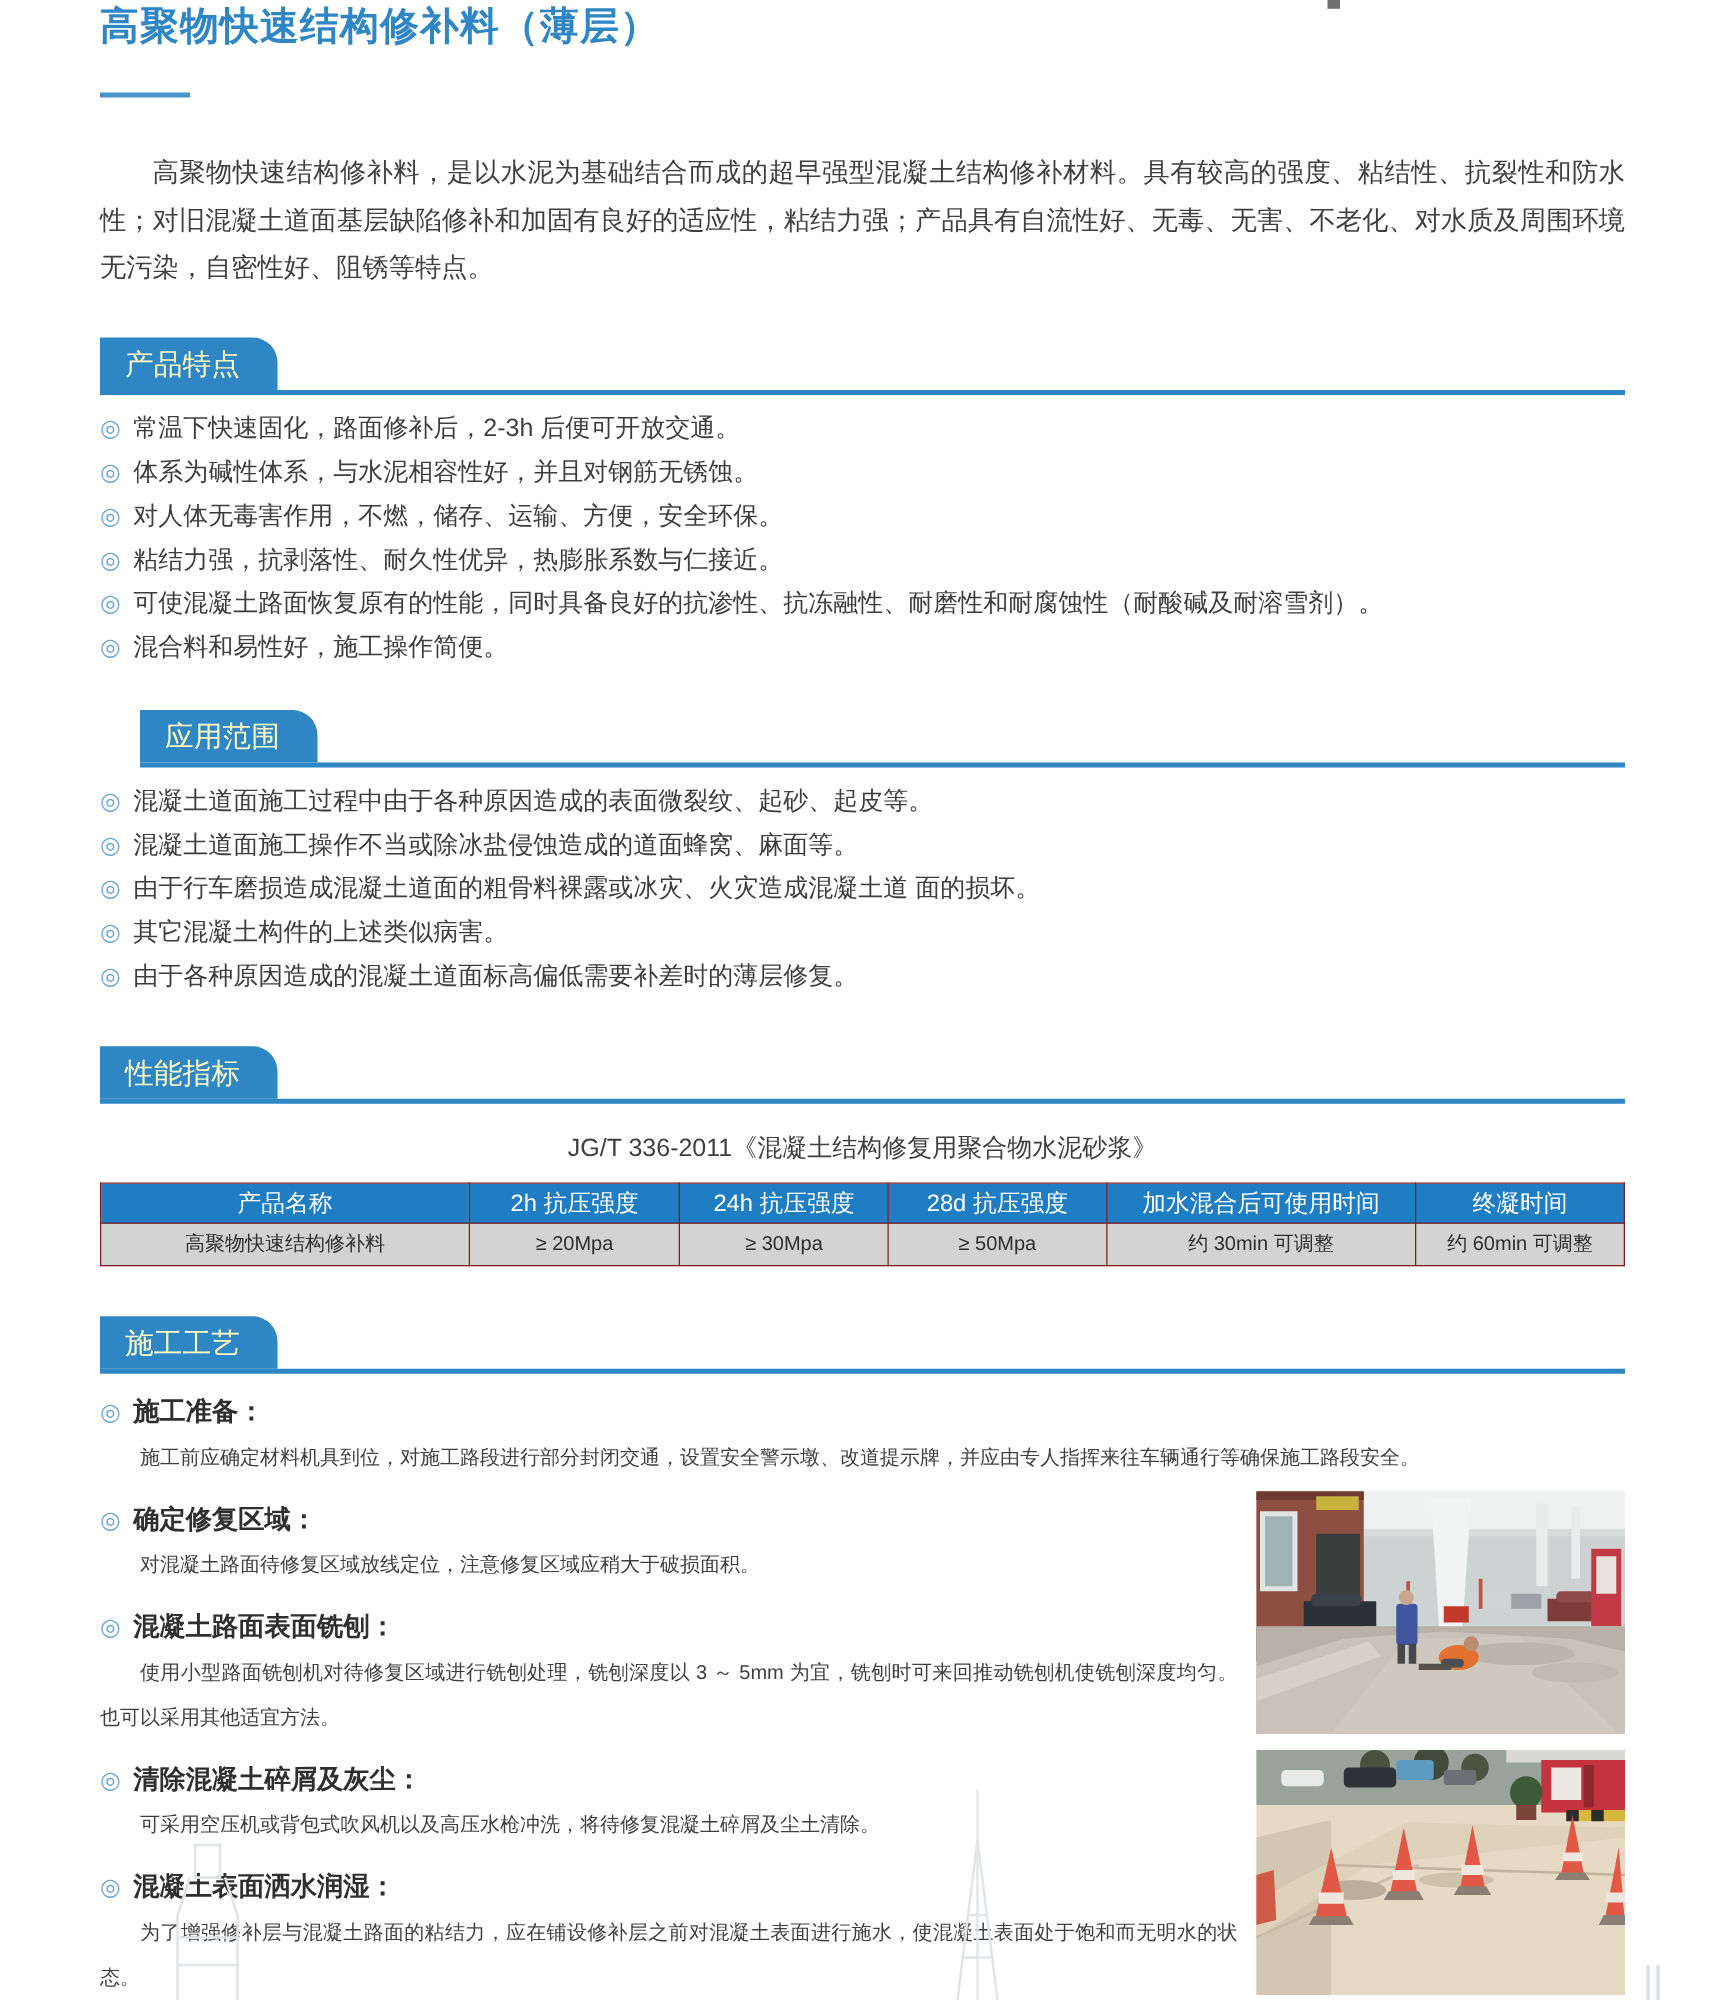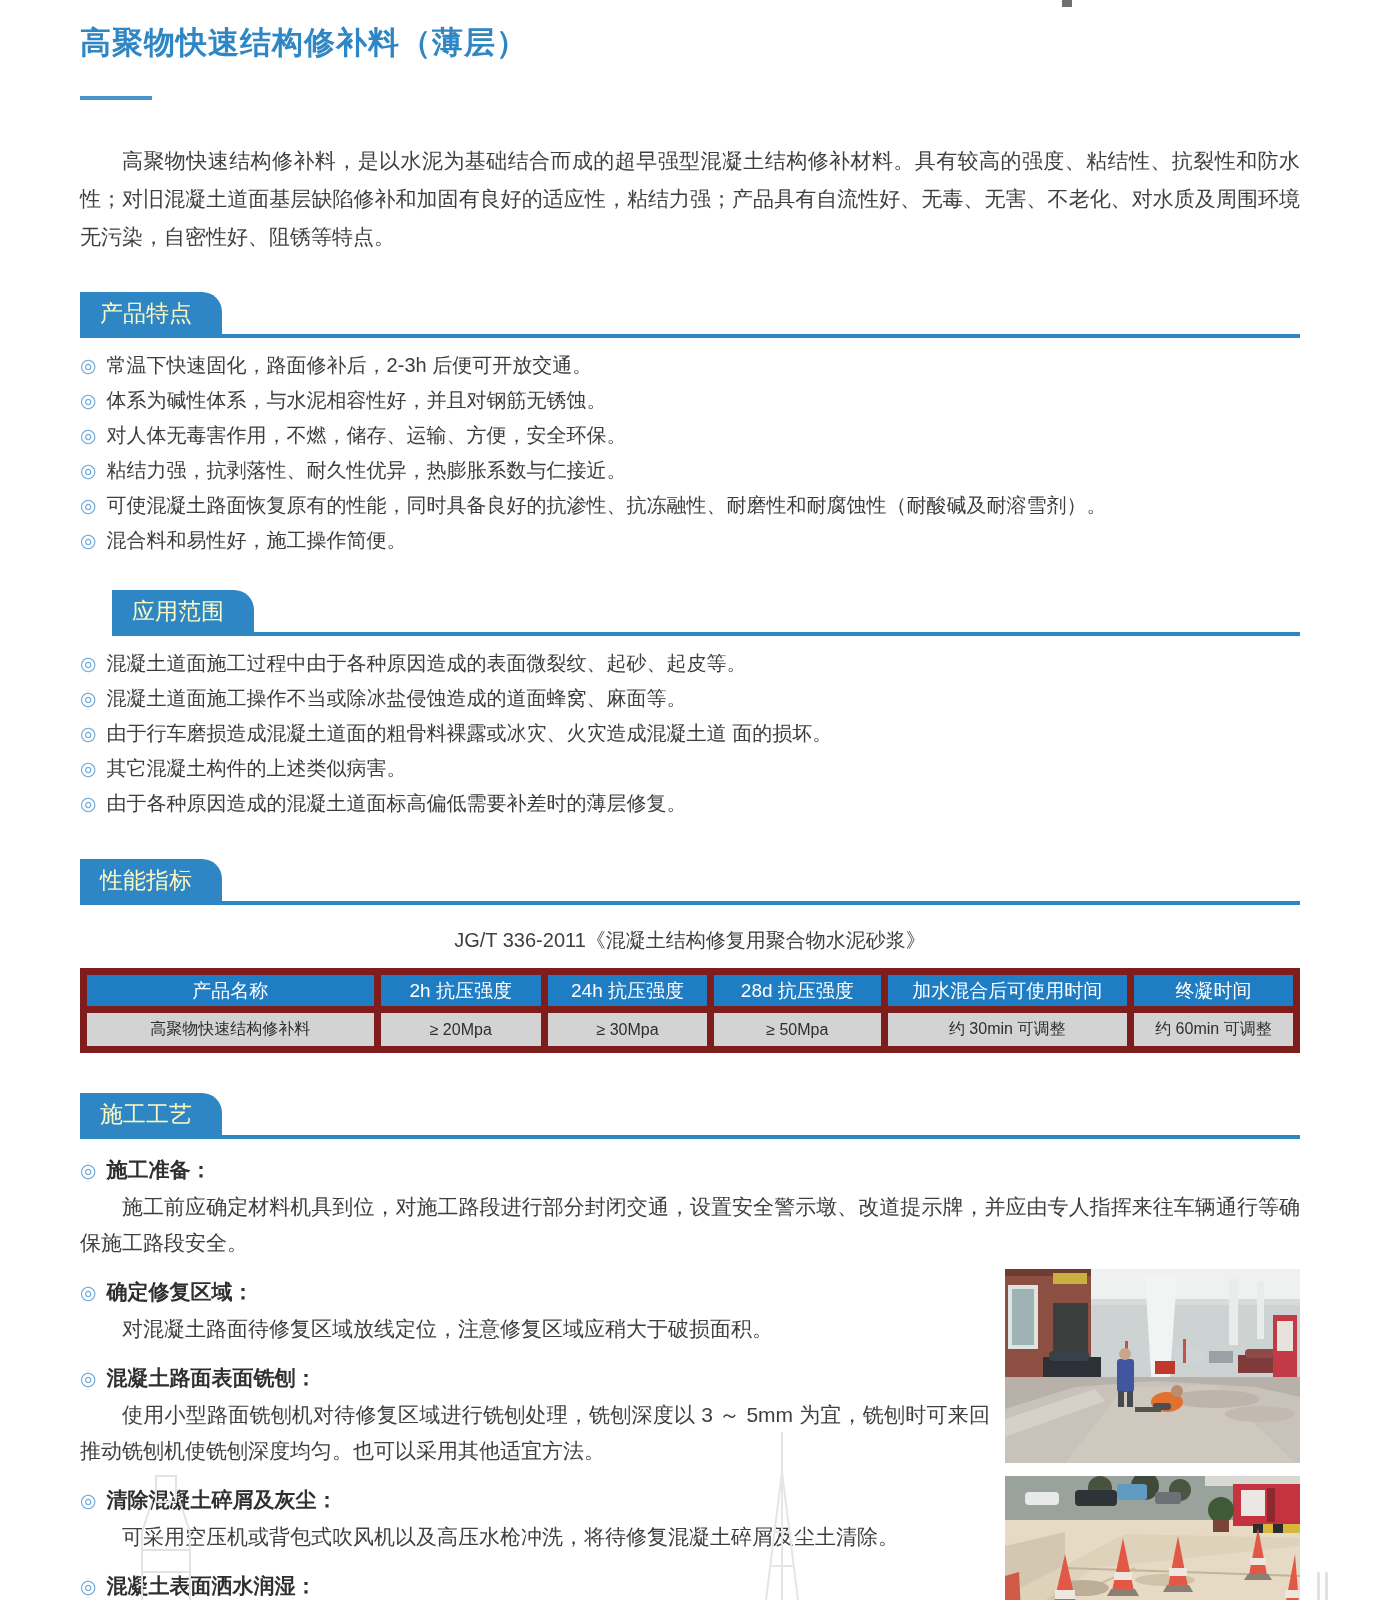--- a/index.html
+++ b/index.html
@@ -2,21 +2,21 @@
 <html><head>
 <meta charset="utf-8">
 <style>
   html,body{margin:0;padding:0;background:#ffffff;}
   body{width:1384px;height:1600px;overflow:hidden;
        font-family:"Liberation Sans","DejaVu Sans",sans-serif;}
   .page{position:relative;width:1384px;height:1600px;background:#fff;}
   .content{margin:0 84px 0 80px;width:1220px;}
 
   
-  .title{padding-top:22px;margin:0;font-size:31px;font-weight:bold;color:#2e86c4;letter-spacing:1px;}
+  .title{margin:0;font-size:31px;font-weight:bold;color:#2e86c4;letter-spacing:1px;}
   .title-dash{width:72px;height:4px;background:#4a94c9;margin-top:32px;}
 
   
   .intro{margin:44px 0 0;font-size:21px;line-height:38px;color:#3f3f3f;text-indent:2em;text-align:justify;font-family:Liberation Mono, monospace;}
 
   
   .sec-head{border-bottom:4px solid #2e86c4;line-height:0;}
   .badge{display:inline-block;background:#2e86c4;color:#fef9c3;font-weight:normal;
          font-size:23px;line-height:23px;padding:10px 30px 9px 20px;border-top-right-radius:20px;}
   .mt-feat{margin-top:34px;}
@@ -25,30 +25,30 @@
   .mt-proc{margin-top:40px;}
 
   
   .blist{list-style:none;margin:10px 0 0;padding:0;}
   .blist li{font-size:20px;line-height:35px;color:#3d3d3d;white-space:nowrap;}
   .dot{color:#6aa7d8;margin-right:10px;font-size:19px;}
 
   
   .standard{margin:22px 0 0;text-align:center;font-size:20px;color:#3f3f3f;}
   table.perf{width:100%;border-collapse:collapse;margin-top:14px;table-layout:fixed;}
-  table.perf th,table.perf td{border:7px solid #7f1d1d;text-align:center;padding:0;}
+  table.perf th,table.perf td{border:1px solid #7f1d1d;text-align:center;padding:0;}
   table.perf th{background:#1f7dc4;color:#ffffff;font-weight:normal;font-size:19px;height:31px;}
   table.perf td{background:#d3d3d3;color:#2e2e2e;font-size:16px;height:33px;}
   col.c0{width:24.2%}col.c1{width:13.8%}col.c2{width:13.7%}
   col.c3{width:14.3%}col.c4{width:20.3%}col.c5{width:13.7%}
 
   
   .step-t{margin:13px 0 0;font-size:21px;line-height:36px;color:#2f2f2f;}
   .step-t b{font-weight:bold;}
-  .step-b{margin:0;font-size:21px;line-height:36px;color:#3f3f3f;text-indent:2em;text-align:justify;}
+  .step-b{margin:0;font-size:16px;line-height:36px;color:#3f3f3f;text-indent:2em;text-align:justify;}
   .photos{float:right;width:295px;margin:8px 0 8px 15px;}
   .photos svg{display:block;}
   .photo2{margin-top:13px;}
 
   
   .wm{position:absolute;pointer-events:none;}
   .top-artifact{position:absolute;left:1062px;top:0;width:10px;height:7px;background:#6f6f6f;}
   .clear{clear:both;}
 </style>
 </head>

